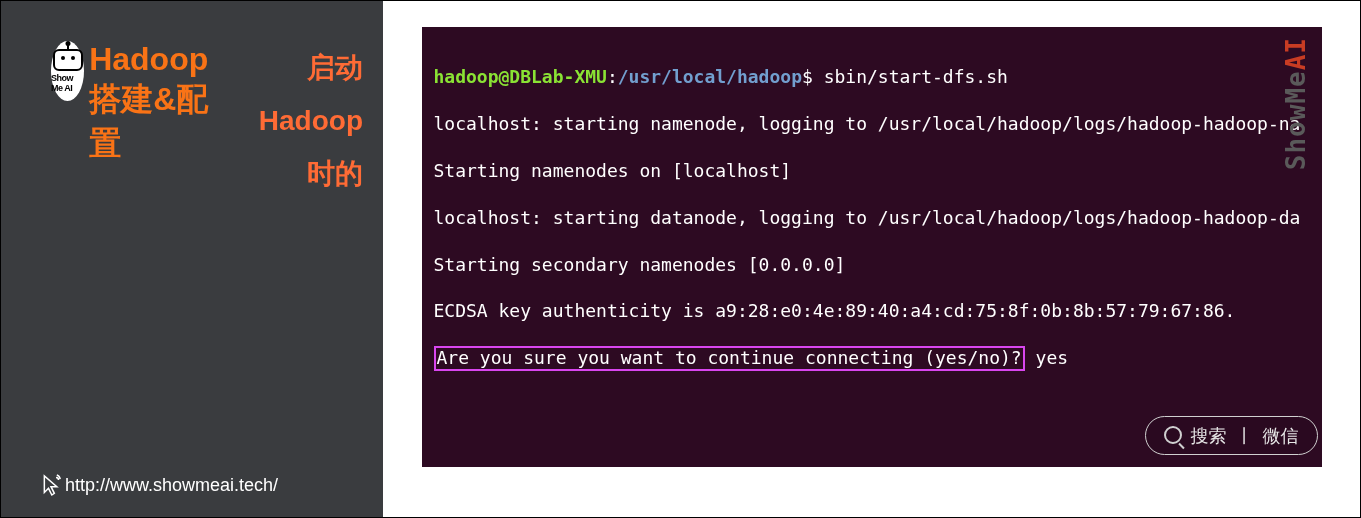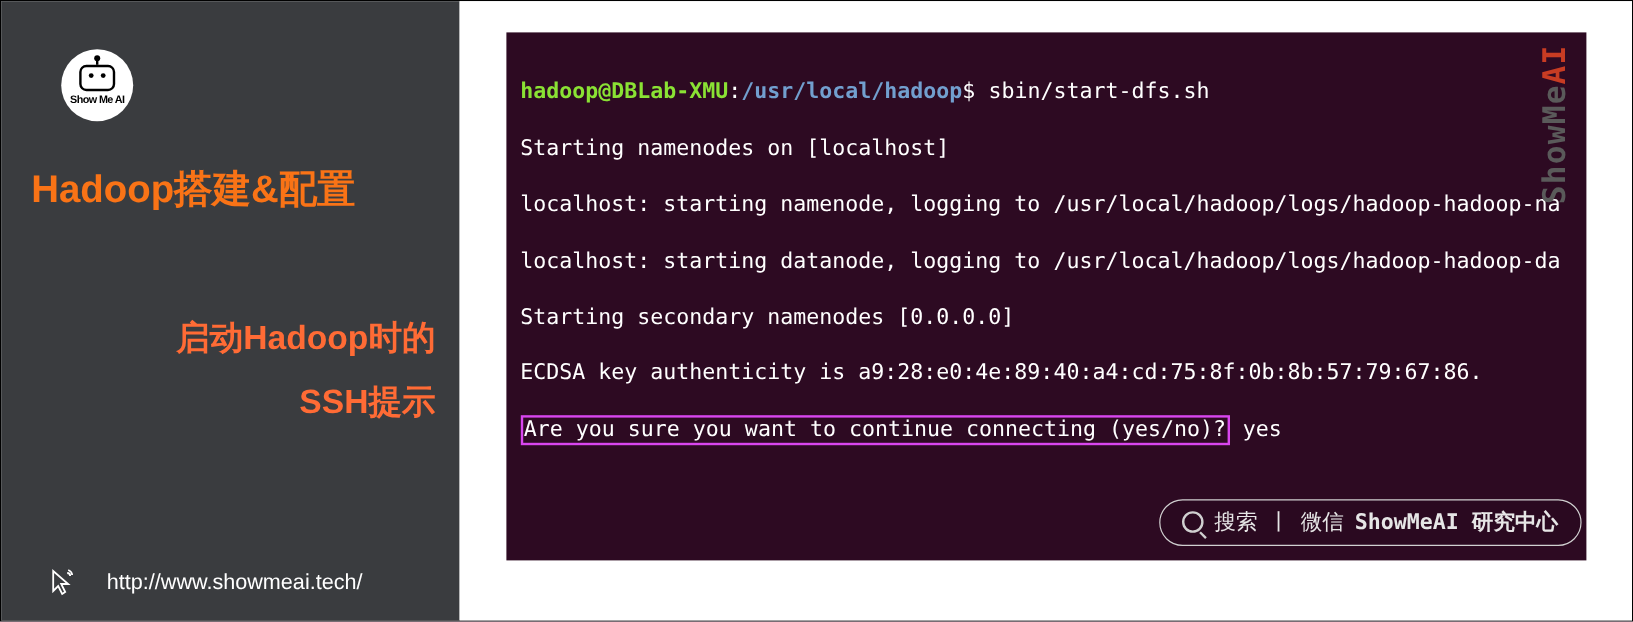--- a/index.html
+++ b/index.html
@@ -16,21 +16,21 @@
     display: flex;
     border: 1px solid #000;
   }
   .sidebar {
     width: 382px;
     height: 100%;
     background: #3a3c3f;
     color: #fff;
     padding: 40px 20px 20px 20px;
     display: flex;
-    flex-direction: column;
+    flex-direction: row;
     position: relative;
   }
   .logo {
     width: 60px;
     height: 60px;
     background: #fff;
     border-radius: 50%;
     display: flex;
     flex-direction: column;
     align-items: center;
@@ -102,21 +102,21 @@
     margin-left: 5px;
     line-height: 1.9;
     text-align: right;
   }
   .footer-link {
     position: absolute;
     bottom: 20px;
     left: 40px;
     display: flex;
     align-items: center;
-    gap: 28px;
+    gap: 4px;
     color: #fff;
     font-size: 18px;
   }
   .cursor-icon {
     width: 20px;
     height: 24px;
   }
   .main {
     flex: 1;
     background: #fff;
@@ -205,46 +205,44 @@
         <div class="logo-eyes">
             <span></span>
             <span></span>
           </div>
       </div>
       <div class="logo-text">Show Me AI</div>
     </div>
     <div class="heading">Hadoop搭建&amp;配置</div>
     <div class="subheading">
       <div>启动Hadoop时的</div>
-      <div>SSH提示</div>
     </div>
     <div class="footer-link">
       <svg class="cursor-icon" viewBox="0 0 24 28" fill="none" stroke="#fff" stroke-width="1.8">
         <path d="M4 3 L4 23 L9 18 L13 26 L16 24 L12 16 L19 16 Z" fill="none"></path>
         <path d="M18 5 a3 3 0 0 1 3 3"></path>
         <path d="M19 2 a6 6 0 0 1 4 5"></path>
       </svg>
       <span>http://www.showmeai.tech/</span>
     </div>
   </div>
 
   <div class="main">
     <div class="terminal">
 <span class="term-line"><span class="prompt-user">hadoop@DBLab-XMU</span><span class="prompt-colon">:</span><span class="prompt-path">/usr/local/hadoop</span><span class="prompt-dollar">$ </span><span class="cmd">sbin/start-dfs.sh</span></span>
+<span class="term-line term-text">localhost: starting namenode, logging to /usr/local/hadoop/logs/hadoop-hadoop-na</span>
 <span class="term-line term-text">Starting namenodes on [localhost]</span>
-<span class="term-line term-text">localhost: starting namenode, logging to /usr/local/hadoop/logs/hadoop-hadoop-na</span>
 <span class="term-line term-text">localhost: starting datanode, logging to /usr/local/hadoop/logs/hadoop-hadoop-da</span>
 <span class="term-line term-text">Starting secondary namenodes [0.0.0.0]</span>
 <span class="term-line term-text">ECDSA key authenticity is a9:28:e0:4e:89:40:a4:cd:75:8f:0b:8b:57:79:67:86.</span>
 <span class="term-line"><span class="highlighted term-text">Are you sure you want to continue connecting (yes/no)?</span><span class="term-text"> yes</span></span>
 
       <div class="watermark"><span class="wm-b">ShowMe</span><span class="wm-a">AI</span></div>
 
       <div class="search-badge">
         <span class="mag"></span>
         <span>搜索</span>
         <span>丨</span>
         <span>微信</span>
-        <span class="bold">ShowMeAI 研究中心</span>
       </div>
     </div>
   </div>
 </div>
 
 </body></html>

